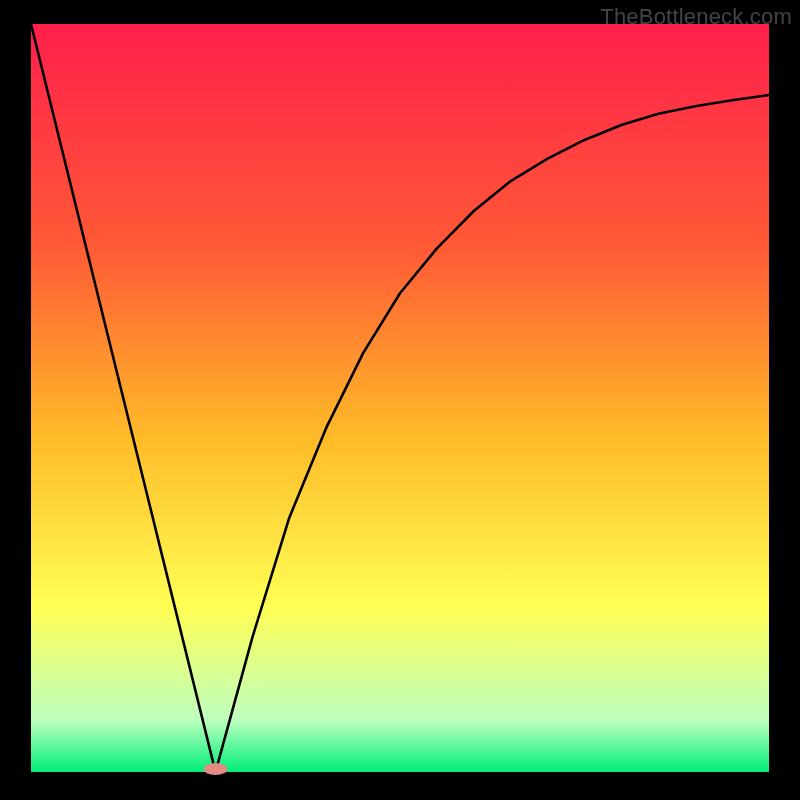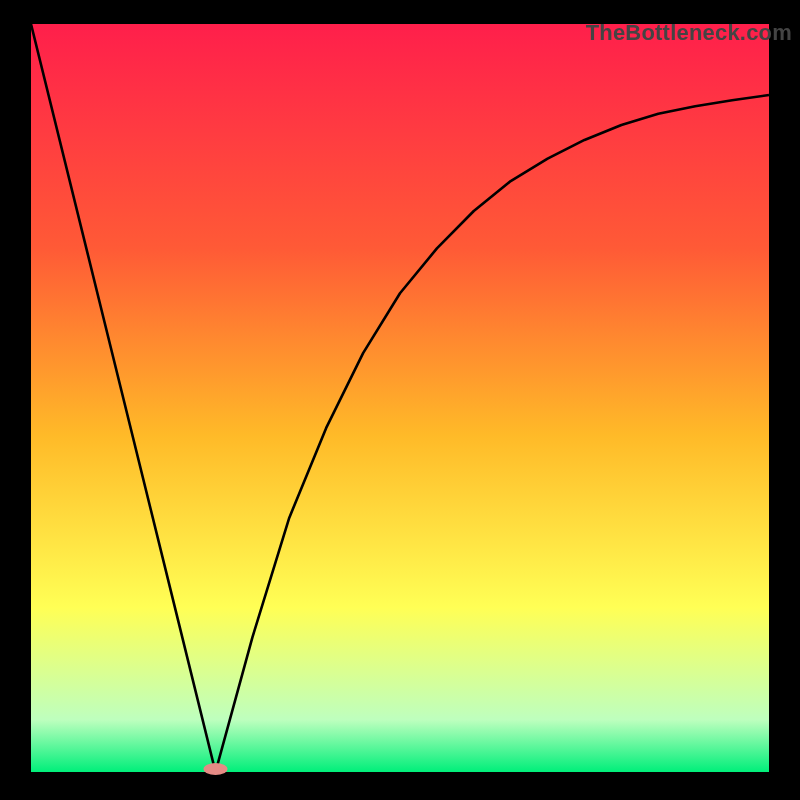--- a/index.html
+++ b/index.html
@@ -14,24 +14,24 @@
   #chart-wrap {
     position: relative;
     width: 800px;
     height: 800px;
   }
   svg {
     display: block;
   }
   .watermark {
     position: absolute;
-    top: 20px;
+    top: 4px;
     right: 8px;
     font-size: 22px;
-    font-weight: 700;
+    font-weight: 400;
     color: #444;
     font-family: Arial, sans-serif;
     letter-spacing: 0.2px;
   }
 </style>
 </head>
 <body>
 
 <div id="chart-wrap">
   <svg id="chart-svg" width="800" height="800" viewBox="0 0 800 800">

